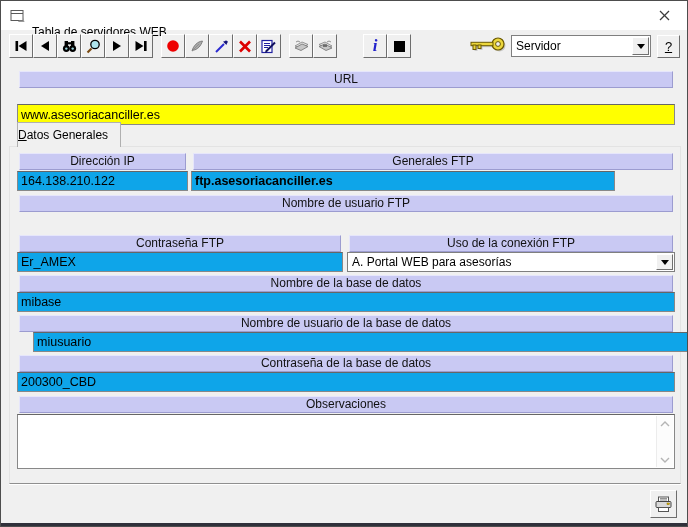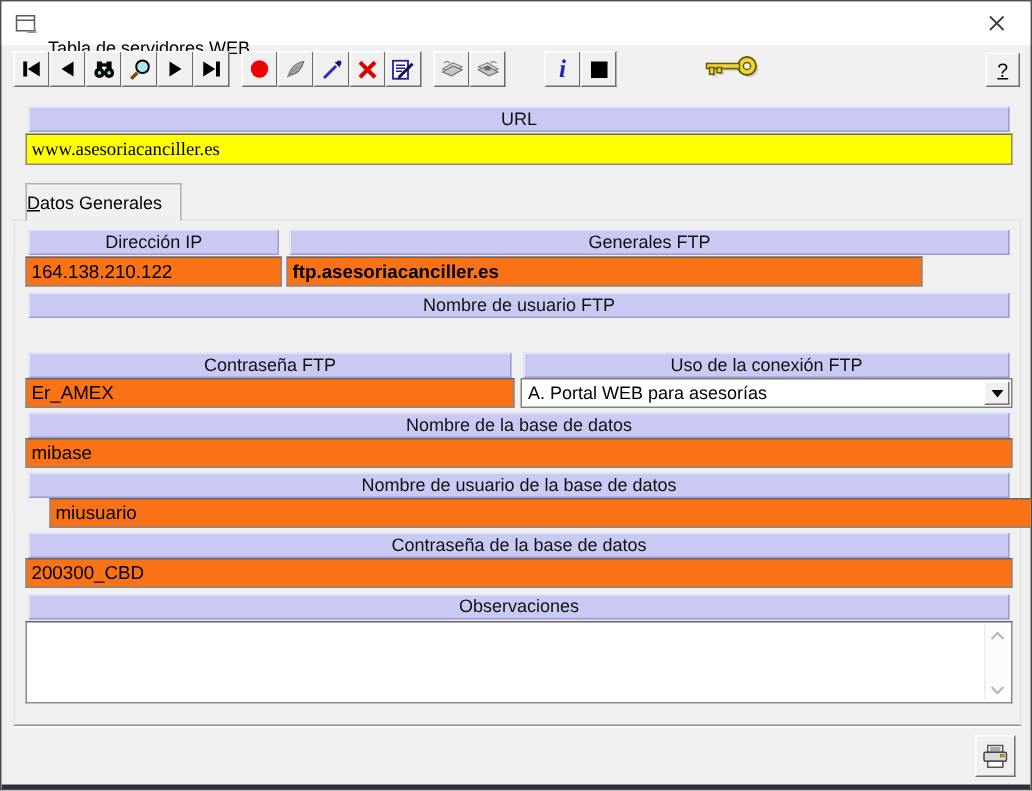--- a/index.html
+++ b/index.html
@@ -35,21 +35,21 @@
     border:1px solid;border-color:#ffffff #6e6e6e #6e6e6e #ffffff;box-sizing:border-box;
     font-size:13px;text-decoration:underline;display:flex;align-items:center;justify-content:center;
   }
 
   .hdr{
     position:absolute;height:17px;background:#c9c9f3;box-sizing:border-box;
     border:1px solid;border-color:#e6e6fb #9c9cd0 #9c9cd0 #e6e6fb;
     font-size:12px;line-height:15px;text-align:center;color:#111;white-space:nowrap;overflow:hidden;
   }
   .inp{
-    position:absolute;height:20px;background:#f97316;box-sizing:border-box;
+    position:absolute;height:20px;background:#0ea5e9;box-sizing:border-box;
     border:1px solid #888;border-top-color:#666;
     font-family:"Liberation Sans",sans-serif;font-size:12.5px;color:#000;padding:0 3px;margin:0;
   }
   .tab{
     position:absolute;left:16px;top:121px;width:104px;height:25px;background:#f0f0f0;
     border:1px solid #b0b0b0;border-bottom:none;box-sizing:border-box;z-index:2;
     display:flex;align-items:center;justify-content:flex-start;font-size:12px;
   }
   .tab span{display:block;}
   .tab span::first-letter{text-decoration:underline;}
@@ -196,27 +196,33 @@
         <rect x="11" y="11" width="3" height="3.5" fill="#9a9a9a"></rect>
       </g>
       <circle cx="31" cy="10" r="6" fill="#ecd73c" stroke="#6b5900" stroke-width="1.2"></circle>
       <circle cx="31" cy="10" r="2.4" fill="#f0f0f0" stroke="#6b5900" stroke-width="1"></circle>
       <rect x="4" y="8.3" width="22" height="3.4" fill="#ecd73c" stroke="#6b5900" stroke-width="1"></rect>
       <rect x="6" y="11" width="3" height="4.5" fill="#ecd73c" stroke="#6b5900" stroke-width="1"></rect>
       <rect x="11" y="11" width="3" height="3.5" fill="#ecd73c" stroke="#6b5900" stroke-width="1"></rect>
     </svg>
   </span>
 
+  <div class="combo" style="left:510px;top:34px;width:140px;height:22px;">
+    <span class="val">Servidor</span>
+    <span class="arrow-btn">
+      <span class="tri-down"></span>
+    </span>
+  </div>
 
   <button class="help-btn">
     <span>?</span>
   </button>
 
   <div class="hdr" style="left:18px;top:70px;width:654px;">URL</div>
-  <input class="inp" style="left: 16px; top: 88px; width: 658px; height: 21px; background: rgb(255, 255, 0); font-family: Liberation Serif, serif;" value="www.asesoriacanciller.es">
+  <input class="inp" style="left: 16px; top: 103px; width: 658px; height: 21px; background: rgb(255, 255, 0);" value="www.asesoriacanciller.es">
 
   <div class="tab">
     <span>Datos Generales</span>
   </div>
   <div class="frame"></div>
 
   <div class="hdr" style="left:18px;top:152px;width:167px;">Dirección IP</div>
   <div class="hdr" style="left:192px;top:152px;width:480px;">Generales FTP</div>
   <input class="inp" style="left: 16px; top: 170px; width: 171px;" value="164.138.210.122">
   <input class="inp" style="left: 190px; top: 170px; width: 424px; font-weight: bold;" value="ftp.asesoriacanciller.es">

